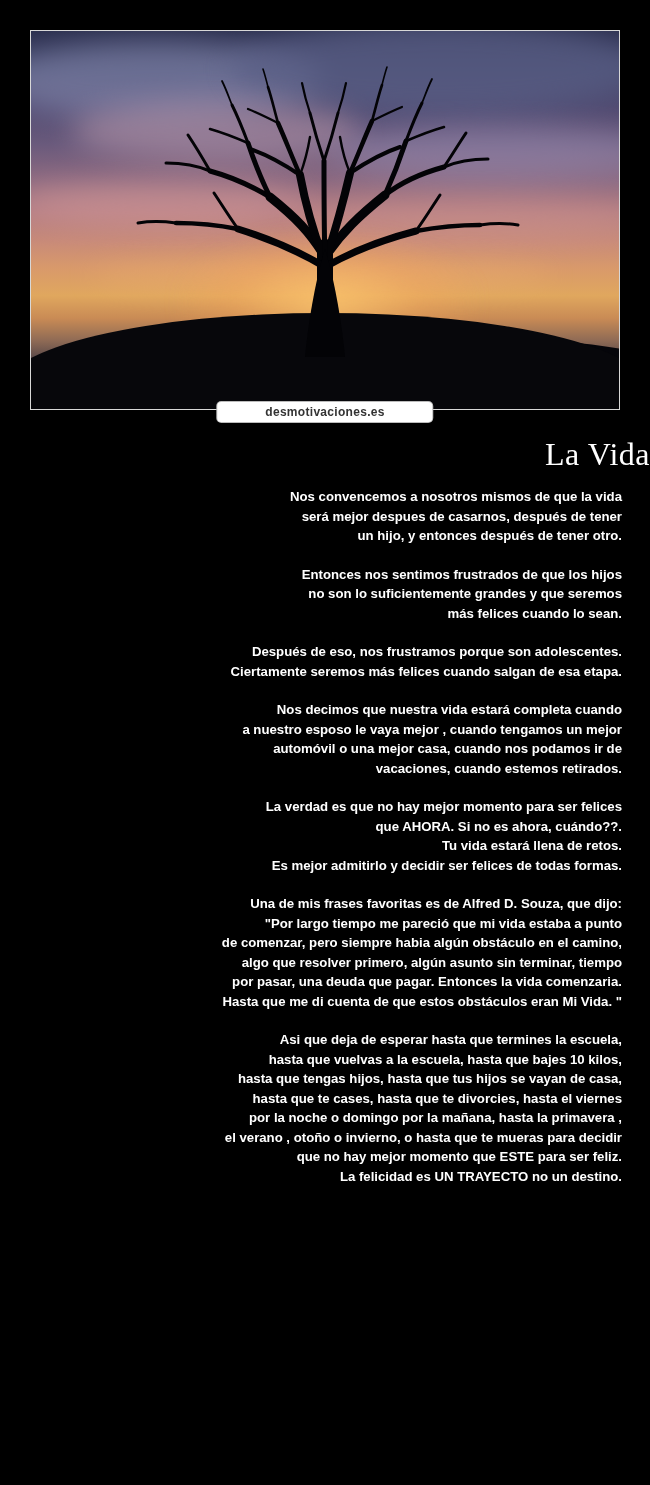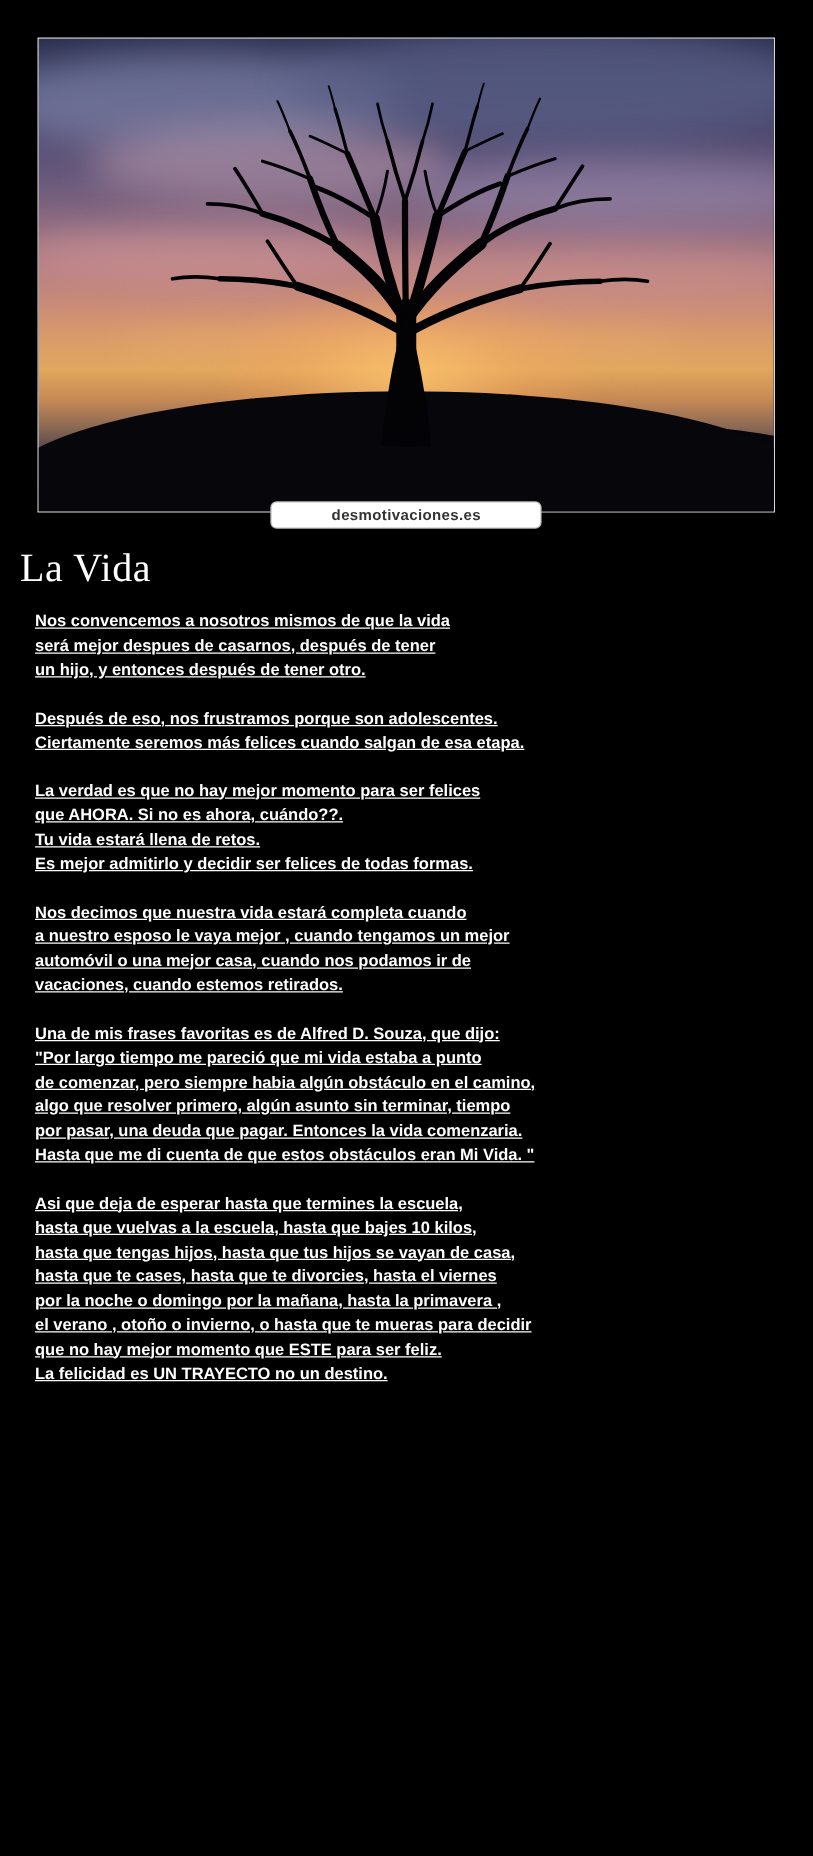--- a/index.html
+++ b/index.html
@@ -118,36 +118,35 @@
     white-space: nowrap;
     z-index: 5;
   }
   .wm-wrap {
     position: relative;
     width: 590px;
     margin: 0 auto;
     height: 0;
   }
   .title {
-    text-align: left;
+    text-align: right;
     font-family: "Liberation Serif", serif;
     font-size: 32px;
     font-weight: normal;
     color: #ffffff;
-    margin: 26px 0 14px 16px;
+    margin: 26px 0 14px 0;
     letter-spacing: .5px;
   }
   .body-text {
-    text-align: left;
+    text-align: right;
     font-size: 13.2px;
     line-height: 19.5px;
     font-weight: bold;
     color: #ffffff;
     padding: 0 28px 26px 28px;
-    text-decoration: underline;
   }
   .para {
     margin: 0 0 19px 0;
   }
   .para:last-child { margin-bottom: 0; }
 </style>
 </head>
 <body>
 
 <div class="poster">
@@ -219,20 +218,21 @@
   </div>
 
   <div class="wm-wrap">
     <div class="watermark">desmotivaciones.es</div>
   </div>
 
   <h1 class="title">La Vida</h1>
 
   <div class="body-text">
     <p class="para">Nos convencemos a nosotros mismos de que la vida<br>será mejor despues de casarnos, después de tener<br>un hijo, y entonces después de tener otro.</p>
+    <p class="para">Entonces nos sentimos frustrados de que los hijos<br>no son lo suficientemente grandes y que seremos<br>más felices cuando lo sean.</p>
     <p class="para">Después de eso, nos frustramos porque son adolescentes.<br>Ciertamente seremos más felices cuando salgan de esa etapa.</p>
+    <p class="para">Nos decimos que nuestra vida estará completa cuando<br>a nuestro esposo le vaya mejor , cuando tengamos un mejor<br>automóvil o una mejor casa, cuando nos podamos ir de<br>vacaciones, cuando estemos retirados.</p>
     <p class="para">La verdad es que no hay mejor momento para ser felices<br>que AHORA. Si no es ahora, cuándo??.<br>Tu vida estará llena de retos.<br>Es mejor admitirlo y decidir ser felices de todas formas.</p>
-    <p class="para">Nos decimos que nuestra vida estará completa cuando<br>a nuestro esposo le vaya mejor , cuando tengamos un mejor<br>automóvil o una mejor casa, cuando nos podamos ir de<br>vacaciones, cuando estemos retirados.</p>
     <p class="para">Una de mis frases favoritas es de Alfred D. Souza, que dijo:<br>"Por largo tiempo me pareció que mi vida estaba a punto<br>de comenzar, pero siempre habia algún obstáculo en el camino,<br>algo que resolver primero, algún asunto sin terminar, tiempo<br>por pasar, una deuda que pagar. Entonces la vida comenzaria.<br>Hasta que me di cuenta de que estos obstáculos eran Mi Vida. "</p>
     <p class="para">Asi que deja de esperar hasta que termines la escuela,<br>hasta que vuelvas a la escuela, hasta que bajes 10 kilos,<br>hasta que tengas hijos, hasta que tus hijos se vayan de casa,<br>hasta que te cases, hasta que te divorcies, hasta el viernes<br>por la noche o domingo por la mañana, hasta la primavera ,<br>el verano , otoño o invierno, o hasta que te mueras para decidir<br>que no hay mejor momento que ESTE para ser feliz.<br>La felicidad es UN TRAYECTO no un destino.</p>
   </div>
 
 </div>
 
 </body></html>

